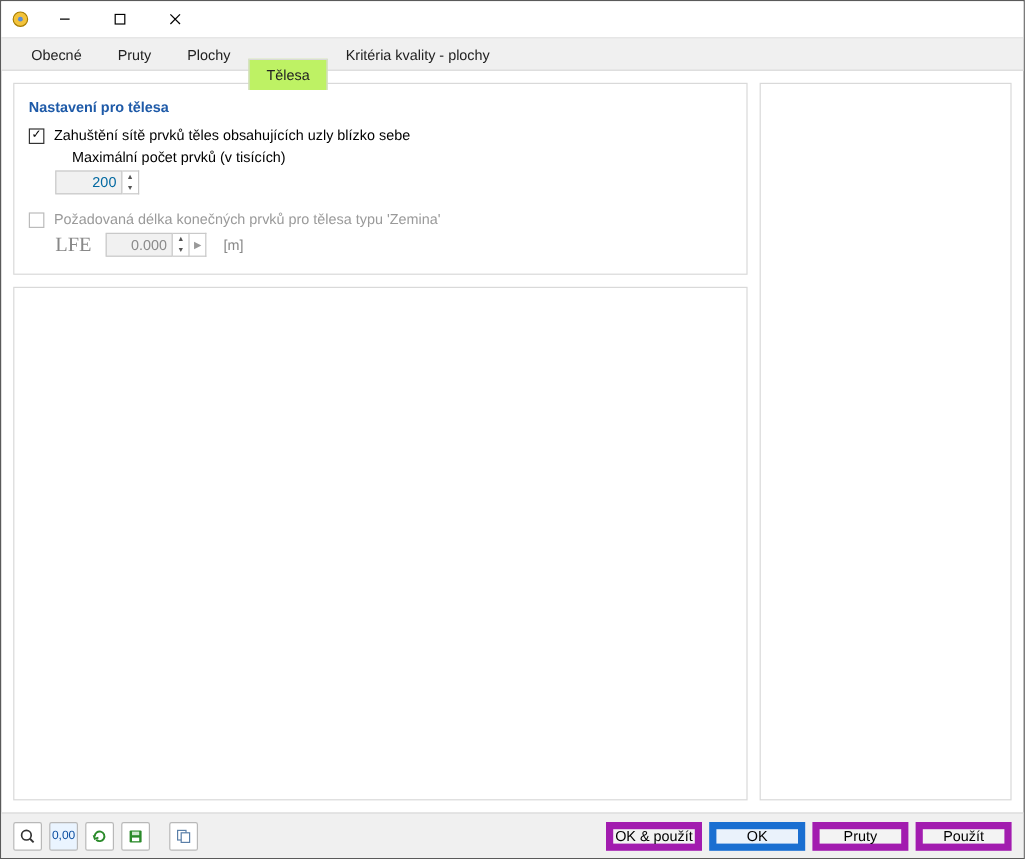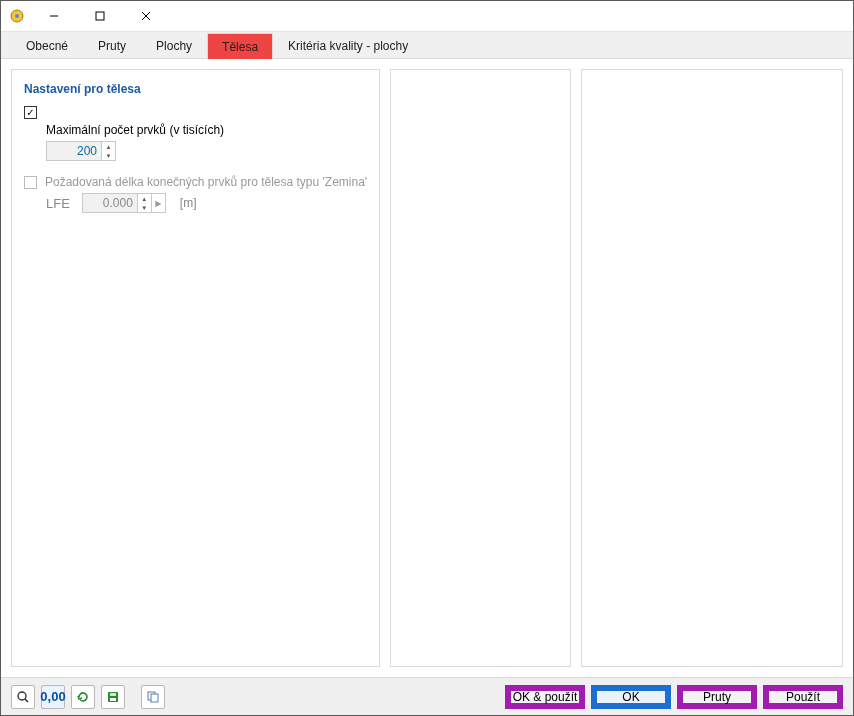--- a/index.html
+++ b/index.html
@@ -8,41 +8,41 @@
 
   .titlebar { height: 30px; display: flex; align-items: center; background: #ffffff; }
   .titlebar .icon { width: 16px; height: 16px; margin: 0 6px 0 8px; display: flex; align-items: center; justify-content: center; }
   .titlebar .title { flex: 1; color: #000; }
   .sysbtns { display: flex; height: 100%; }
   .sysbtn { width: 46px; display: flex; align-items: center; justify-content: center; color: #000; }
   .sysbtn svg { stroke: #000; fill: none; }
 
   .tabstrip { height: 28px; background: #f0f0f0; border-top: 1px solid #e3e3e3; border-bottom: 1px solid #d9d9d9; display: flex; padding-left: 10px; }
   .tab { padding: 0 14px; display: flex; align-items: center; cursor: pointer; color: #222; border: 1px solid transparent; border-bottom: none; }
-  .tab.active { background: #ef4444; border-color: #d9d9d9; position: relative; top: 1px; }
+  .tab.active { background: #bef264; border-color: #d9d9d9; position: relative; top: 17px; }
 
   .content { flex: 1; padding: 10px; display: flex; gap: 10px; }
-  .leftcol { width: 560px; display: flex; gap: 10px; }
+  .leftcol { width: 612px; display: flex; flex-direction: column; gap: 10px; }
   .group { border: 1px solid #d9d9d9; padding: 10px 12px 14px 12px; background: #ffffff; }
   .group .heading { color: #1e5aa8; font-weight: 600; margin: 2px 0 10px 0; }
 
   .row { display: flex; align-items: center; margin-bottom: 4px; }
   .chk { width: 13px; height: 13px; border: 1px solid #333; margin-right: 8px; display: flex; align-items: center; justify-content: center; font-size: 10px; line-height: 1; }
   .chk.disabled { border-color: #bbb; }
   .lbl-dis { color: #9a9a9a; }
-  .sublabel { margin-left: 22px; margin-bottom: 4px; }
+  .sublabel { margin-left: 36px; margin-bottom: 4px; }
 
   .spin { display: inline-flex; align-items: stretch; height: 20px; margin-left: 22px; }
   .spin input { width: 56px; text-align: right; padding-right: 4px; border: 1px solid #c9c9c9; background: #f1f1f1; color: #0369a1; }
   .spin input.disabled { color: #8a8a8a; }
   .spinbtns { width: 14px; border: 1px solid #c9c9c9; border-left: none; display: flex; flex-direction: column; }
   .spinbtns span { flex: 1; display: flex; align-items: center; justify-content: center; font-size: 6px; color: #555; }
   .unit { margin-left: 6px; color: #888; }
   .lfe { margin-left: 22px; display: inline-flex; align-items: center; gap: 8px; }
-  .lfe .sym { color: #888; font-size: 13px; }
+  .lfe .sym { color: #888; font-size: 17px; font-family: Liberation Serif, serif; }
 
   .group2 { flex: 1; border: 1px solid #d9d9d9; background: #ffffff; }
   .rightpanel { flex: 1; border: 1px solid #d9d9d9; background: #ffffff; }
 
   .footer { height: 38px; border-top: 1px solid #d9d9d9; background: #f0f0f0; display: flex; align-items: center; padding: 0 10px; gap: 6px; }
   .toolbtn { width: 24px; height: 24px; border: 1px solid #b8b8b8; background: #ffffff; display: flex; align-items: center; justify-content: center; border-radius: 2px; }
   .toolbtn.badge { position: relative; background: #eaf4ff; }
   .spacer { flex: 1; }
   .btn { min-width: 80px; height: 24px; background: #f3f3f3; border: 6px solid #a21caf; display: flex; align-items: center; justify-content: center; cursor: pointer; }
   .btn.primary { border-color: #1a6fd1; background: #eaf2fb; }
@@ -85,20 +85,21 @@
   <div class="tab">Kritéria kvality - plochy</div>
 </div>
 
 <div class="content">
   <div class="leftcol">
     <div class="group">
       <div class="heading">Nastavení pro tělesa</div>
 
       <div class="row">
         <div class="chk">✓</div>
+        <span>Zahuštění sítě prvků těles obsahujících uzly blízko sebe</span>
       </div>
       <div class="sublabel">Maximální počet prvků (v tisících)</div>
       <div class="spin">
         <input value="200" style="">
         <div class="spinbtns">
             <span>▲</span>
             <span>▼</span>
           </div>
       </div>
 
@@ -127,21 +128,21 @@
 </div>
 
 <div class="footer">
   <div class="toolbtn">
     <svg width="14" height="14" viewBox="0 0 14 14">
         <circle cx="6" cy="6" r="4" fill="none" stroke="#333" stroke-width="1.4"></circle>
         <line x1="9" y1="9" x2="12" y2="12" stroke="#333" stroke-width="1.6"></line>
       </svg>
   </div>
   <div class="toolbtn badge">
-    <span style="font-size:13px;color:#0a4da0;font-weight:700">0,00</span>
+    <span style="font-size:10px;color:#0a4da0;font-weight:400">0,00</span>
   </div>
   <div class="toolbtn">
     <svg width="14" height="14" viewBox="0 0 14 14">
         <path d="M3 7a4 4 0 1 1 1.2 2.8" fill="none" stroke="#2a8a2a" stroke-width="1.6"></path>
         <polyline points="2,6 3,9 6,8" fill="none" stroke="#2a8a2a" stroke-width="1.6"></polyline>
       </svg>
   </div>
   <div class="toolbtn">
     <svg width="14" height="14" viewBox="0 0 14 14">
         <rect x="2" y="2" width="10" height="10" fill="#2a8a2a" rx="1"></rect>

